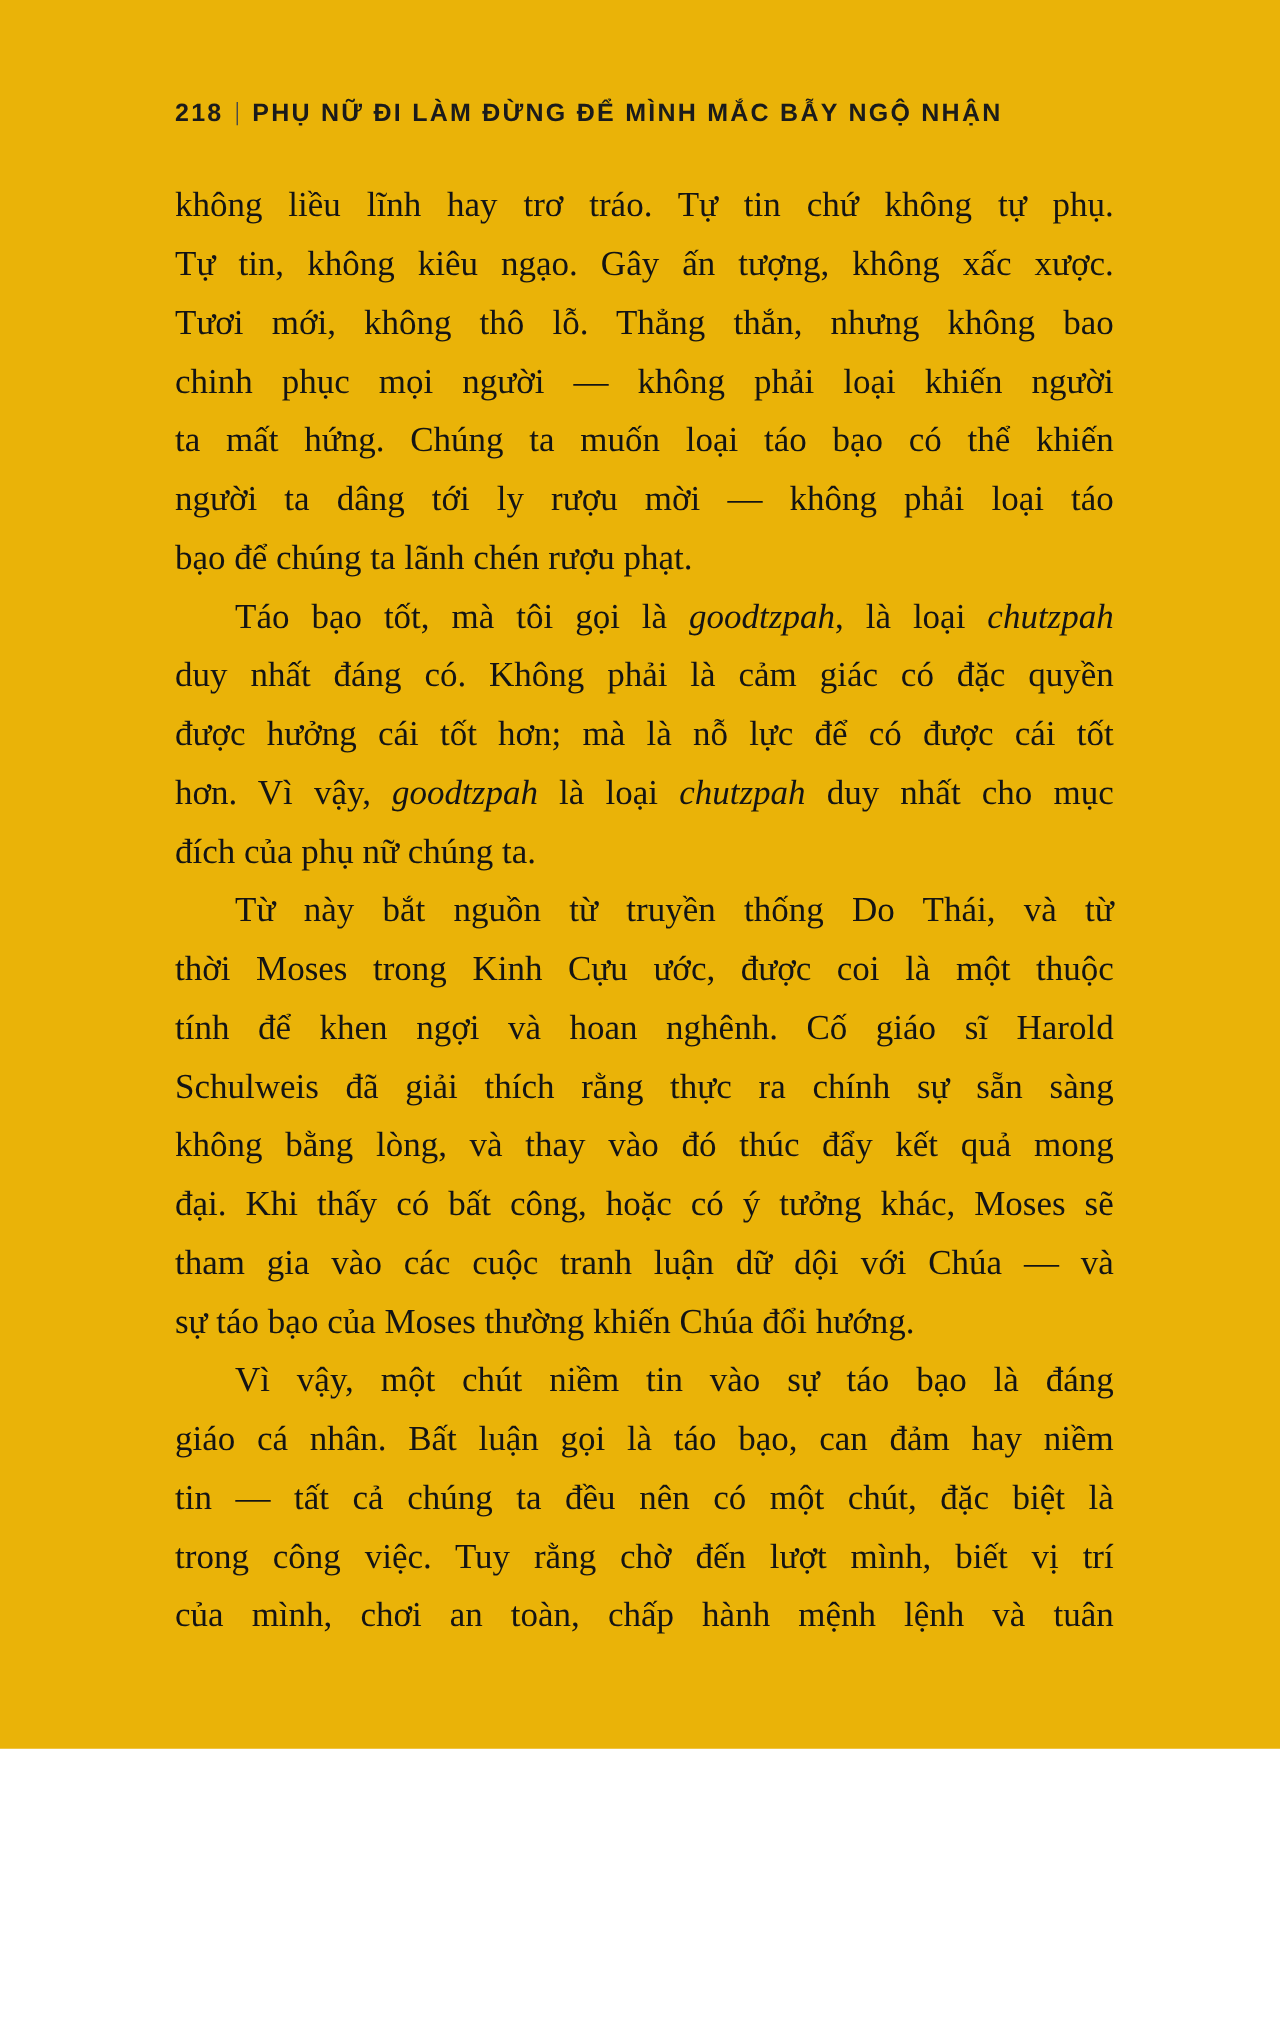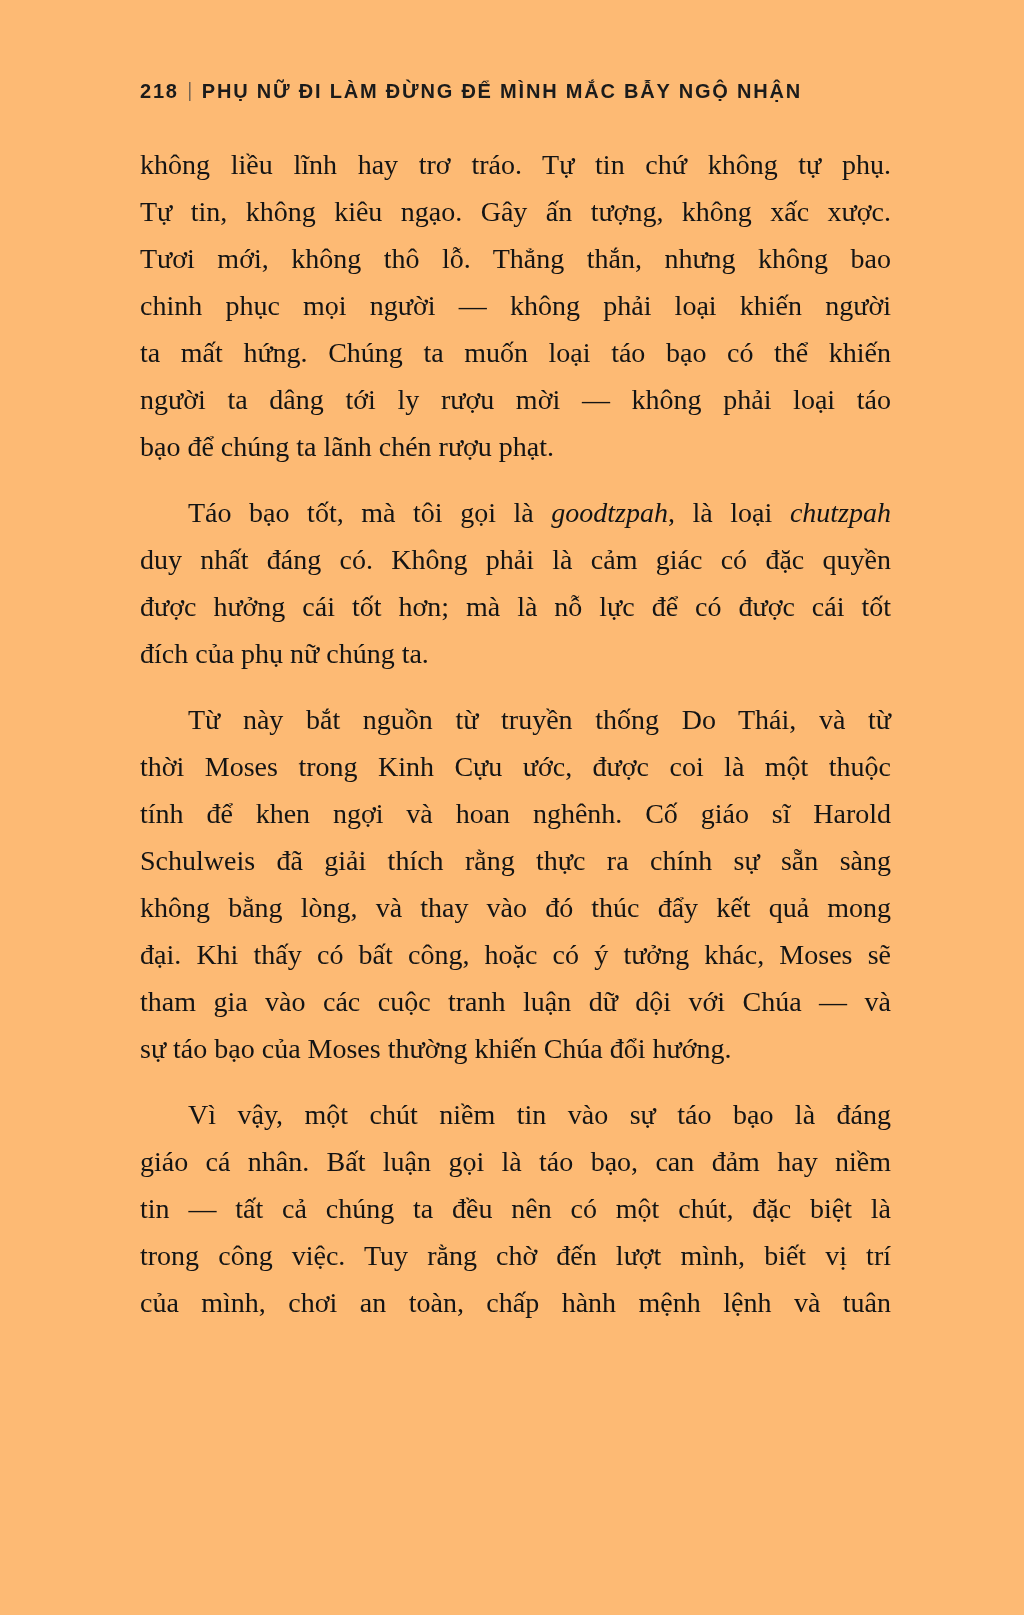--- a/index.html
+++ b/index.html
@@ -3,22 +3,22 @@
 <meta charset="utf-8">
 <style>
   html, body { margin: 0; padding: 0; }
   body {
     width: 1024px; height: 1615px;
     background: #ffffff;
     font-family: "Liberation Serif", "DejaVu Serif", serif;
   }
   .page {
     position: relative;
-    width: 1024px; height: 1615px;
-    background: #fdba74;
+    width: 1024px; height: 1399px;
+    background: #eab308;
     overflow: hidden;
   }
   .running-header {
     position: absolute;
     left: 140px; top: 80px;
     width: 760px;
     font-family: "Liberation Sans", "DejaVu Sans", sans-serif;
     font-size: 20px;
     font-weight: 700;
     letter-spacing: 1.8px;
@@ -42,21 +42,20 @@
   }
   .line {
     text-align: justify;
     text-align-last: justify;
   }
   .line.no-stretch {
     text-align-last: left;
   }
   .line.indent {
     text-indent: 48px;
-    margin-top: 19px;
   }
   .italic { font-style: italic; }
 </style>
 </head>
 <body>
 
 <div class="page">
 
   <div class="running-header">
     <span>218</span><span class="sep">|</span><span>PHỤ NỮ ĐI LÀM ĐỪNG ĐỂ MÌNH MẮC BẪY NGỘ NHẬN</span>
@@ -69,20 +68,21 @@
         <div class="line"><span>Tươi mới, không thô lỗ. Thẳng thắn, nhưng không bao</span></div>
         <div class="line"><span>chinh phục mọi người — không phải loại khiến người</span></div>
         <div class="line"><span>ta mất hứng. Chúng ta muốn loại táo bạo có thể khiến</span></div>
         <div class="line"><span>người ta dâng tới ly rượu mời — không phải loại táo</span></div>
         <div class="line no-stretch"><span>bạo để chúng ta lãnh chén rượu phạt.</span></div>
       </div>
       <div>
         <div class="line indent"><span>Táo bạo tốt, mà tôi gọi là </span><span class="italic">goodtzpah</span><span>, là loại </span><span class="italic">chutzpah</span></div>
         <div class="line"><span>duy nhất đáng có. Không phải là cảm giác có đặc quyền</span></div>
         <div class="line"><span>được hưởng cái tốt hơn; mà là nỗ lực để có được cái tốt</span></div>
+        <div class="line"><span>hơn. Vì vậy, </span><span class="italic">goodtzpah</span><span> là loại </span><span class="italic">chutzpah</span><span> duy nhất cho mục</span></div>
         <div class="line no-stretch"><span>đích của phụ nữ chúng ta.</span></div>
       </div>
       <div>
         <div class="line indent"><span>Từ này bắt nguồn từ truyền thống Do Thái, và từ</span></div>
         <div class="line"><span>thời Moses trong Kinh Cựu ước, được coi là một thuộc</span></div>
         <div class="line"><span>tính để khen ngợi và hoan nghênh. Cố giáo sĩ Harold</span></div>
         <div class="line"><span>Schulweis đã giải thích rằng thực ra chính sự sẵn sàng</span></div>
         <div class="line"><span>không bằng lòng, và thay vào đó thúc đẩy kết quả mong</span></div>
         <div class="line"><span>đại. Khi thấy có bất công, hoặc có ý tưởng khác, Moses sẽ</span></div>
         <div class="line"><span>tham gia vào các cuộc tranh luận dữ dội với Chúa — và</span></div>

